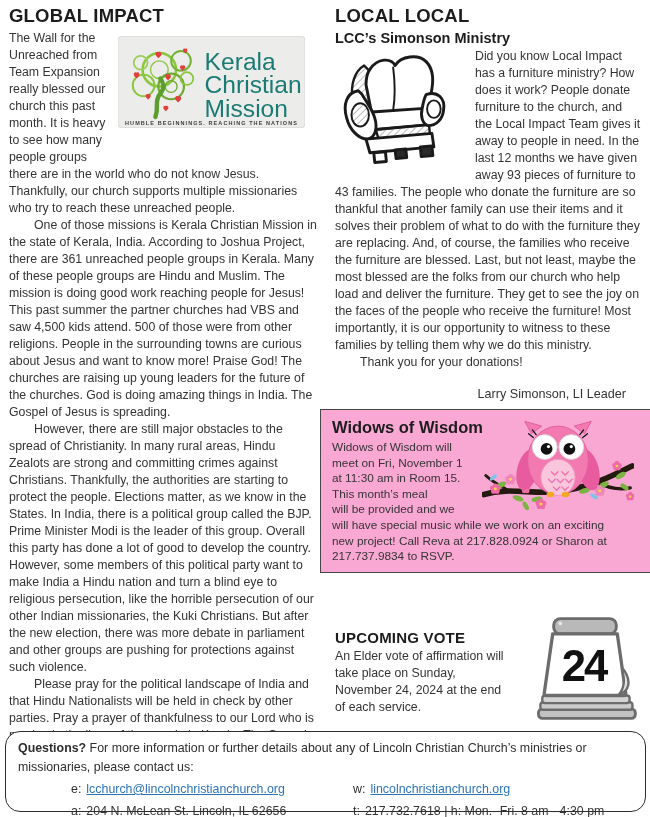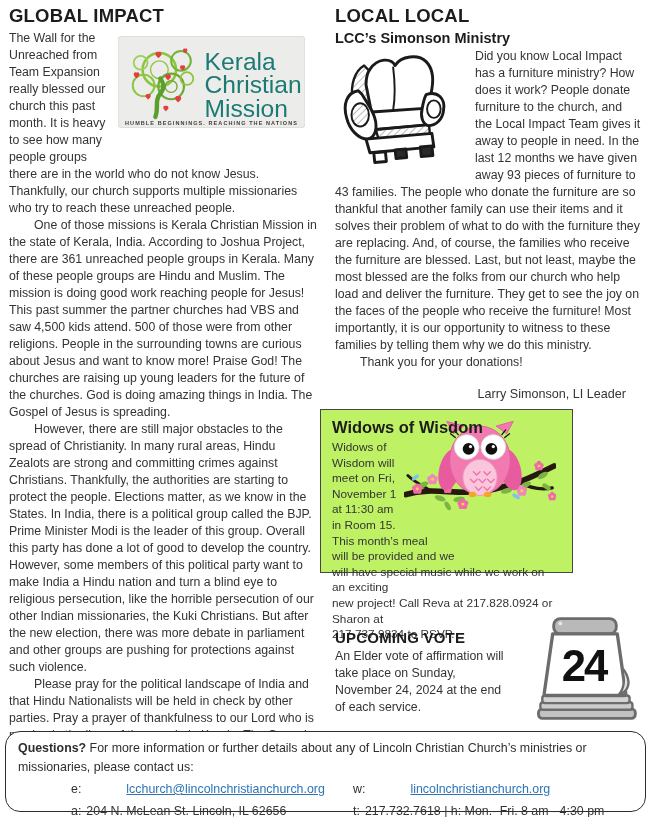--- a/index.html
+++ b/index.html
@@ -10,38 +10,38 @@
   .col-r{width:307px;position:relative;}
   h1{font-size:18.5px;font-weight:bold;color:#1c1c1c;margin:0 0 3px 0;letter-spacing:.2px;}
   h2{font-size:14.5px;font-weight:bold;color:#1c1c1c;margin:0 0 2px 0;}
   p.body{font-size:12.3px;line-height:17px;margin:0;text-align:left;}
   .indent{text-indent:25px;}
   .kerala-wrap{float:right;width:187px;height:92px;margin:6px 14px 34px 8px;}
   .chair-wrap{float:left;width:126px;height:126px;margin:2px 14px 4px 0;}
   .byline{font-size:12.6px;text-align:right;}
   .byline-l{padding-right:18px;margin-top:3px;}
   .byline-r{padding-right:16px;margin-top:16px;text-align:right;}
-  .wow-box{position:absolute;left:-15px;top:404px;width:253px;height:164px;box-sizing:border-box;
-           border:1.5px solid #464646;padding:8px 18px 8px 11px;background:#bef264;}
+  .wow-box{position:absolute;left:-15px;top:404px;width:331px;height:164px;box-sizing:border-box;
+           border:1.5px solid #464646;padding:8px 18px 8px 11px;background:#f9a8d4;}
   .wow-title{font-size:16.5px;font-weight:bold;color:#1c1c1c;margin:0 0 3px 0;}
   .wow-body{font-size:11.8px;line-height:15.6px;margin:0;white-space:pre-line;}
   .owl-wrap{float:right;width:152px;height:96px;margin:-22px -2px 0 2px;}
   .vote-row{position:absolute;left:0;top:624px;display:flex;width:307px;}
   .vote-text{width:200px;}
   .vote-title{font-size:15px;font-weight:bold;color:#1c1c1c;margin:0 0 2px 0;letter-spacing:.2px;}
   .vote-body{font-size:12.3px;line-height:17px;margin:0;white-space:pre-line;}
   .cal-wrap{width:112px;height:110px;margin-left:-6px;margin-top:-16px;}
   .footer{position:absolute;left:5px;top:731px;width:641px;height:81px;box-sizing:border-box;
           border:1.6px solid #2e2e2e;border-radius:15px;padding:7px 12px 4px 12px;background:#fff;}
   .footer p{margin:0;font-size:12.4px;line-height:19px;color:#2e2e2e;}
   .q-label{font-weight:bold;}
   .contact-grid{display:grid;grid-template-columns:282px auto;row-gap:2px;padding-left:53px;
                 margin-top:2px;font-size:12.4px;line-height:20px;}
   .lbl{margin-right:5px;color:#2e2e2e;}
-  a.link{color:#2e74b5;text-decoration:underline;cursor:pointer;margin-left:40px;}
+  a.link{color:#2e74b5;text-decoration:underline;cursor:pointer;}
   svg text{font-family:"Liberation Sans",sans-serif;}
 </style>
 </head>
 <body>
 
 <div class="page">
   <div class="cols">
 
     <div class="col-l">
       <h1>GLOBAL IMPACT</h1>

